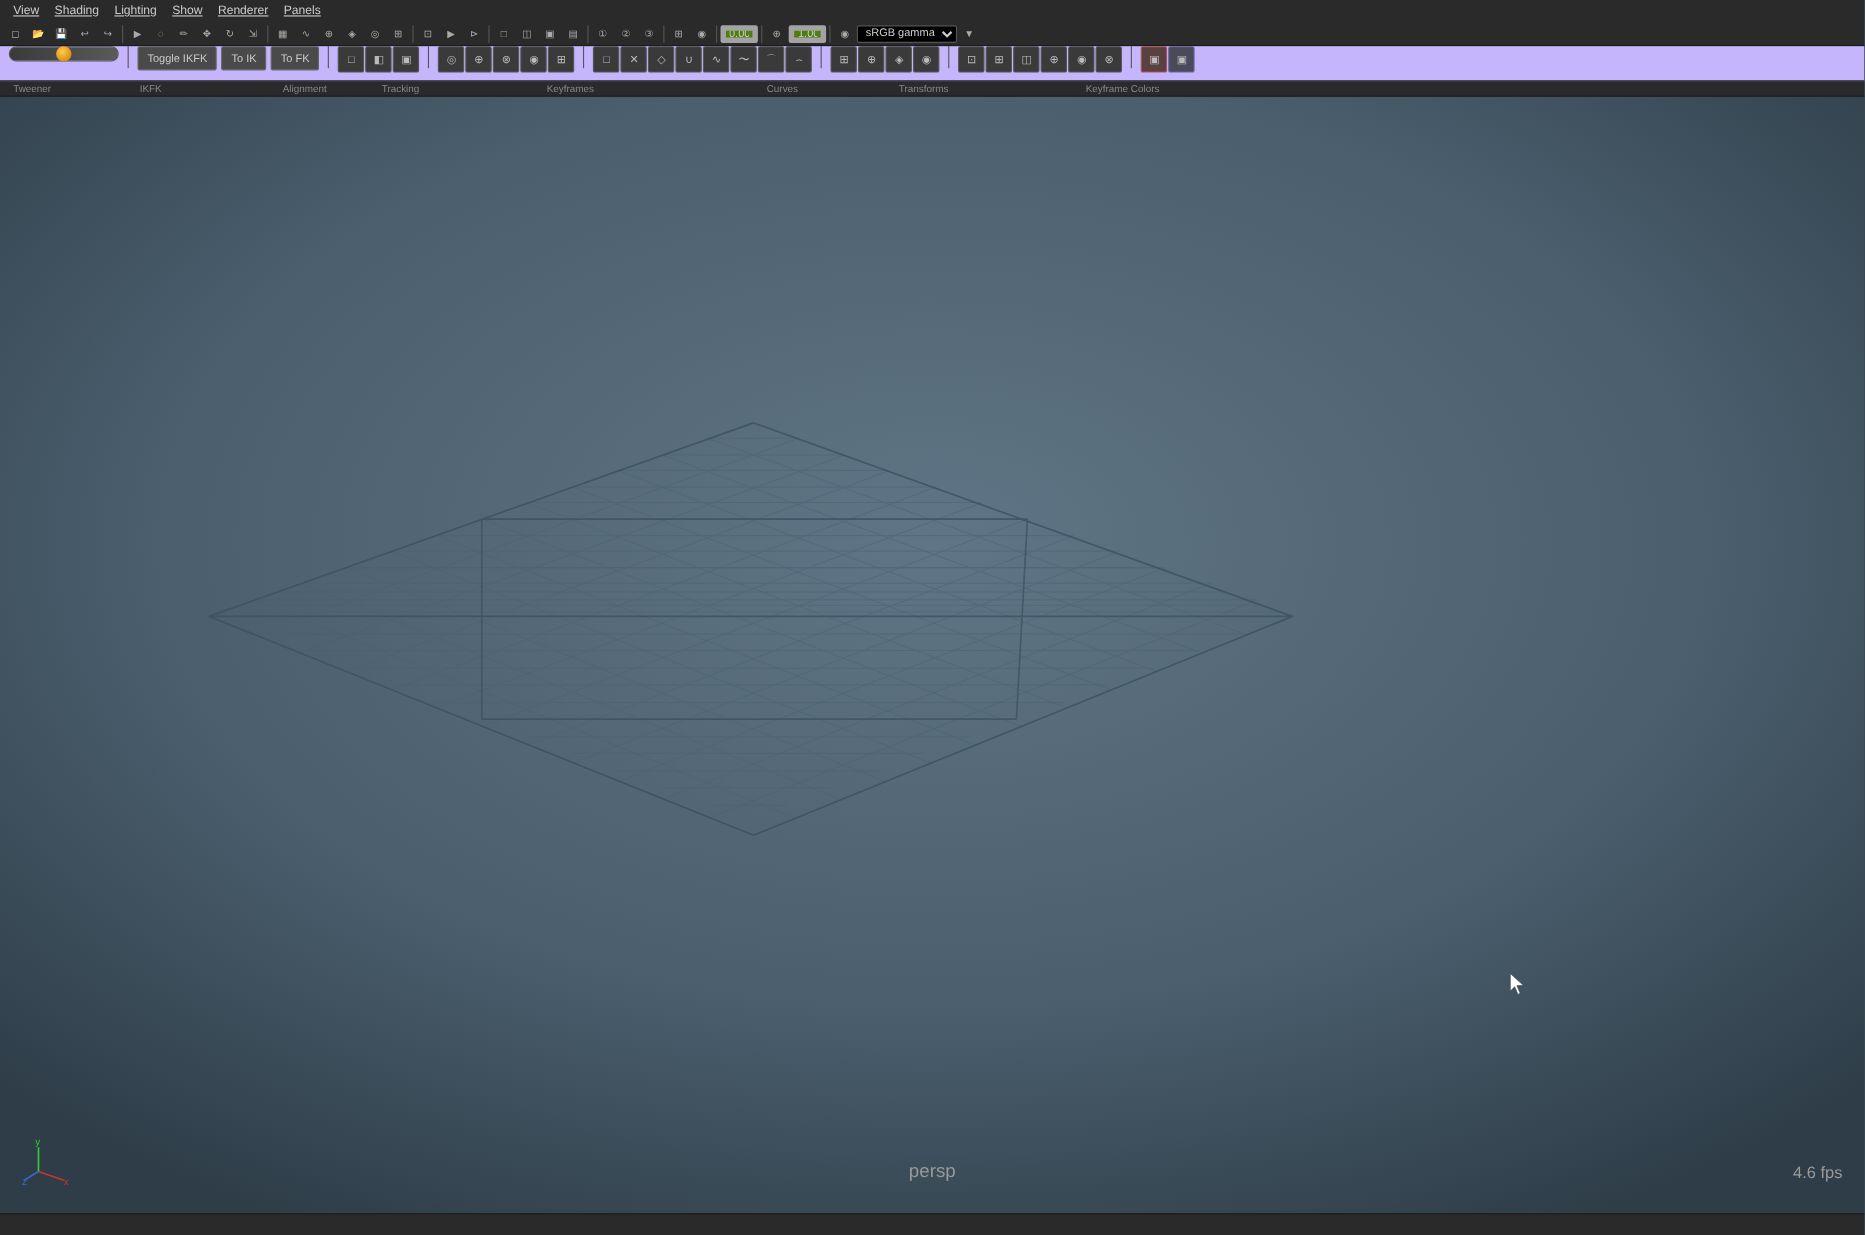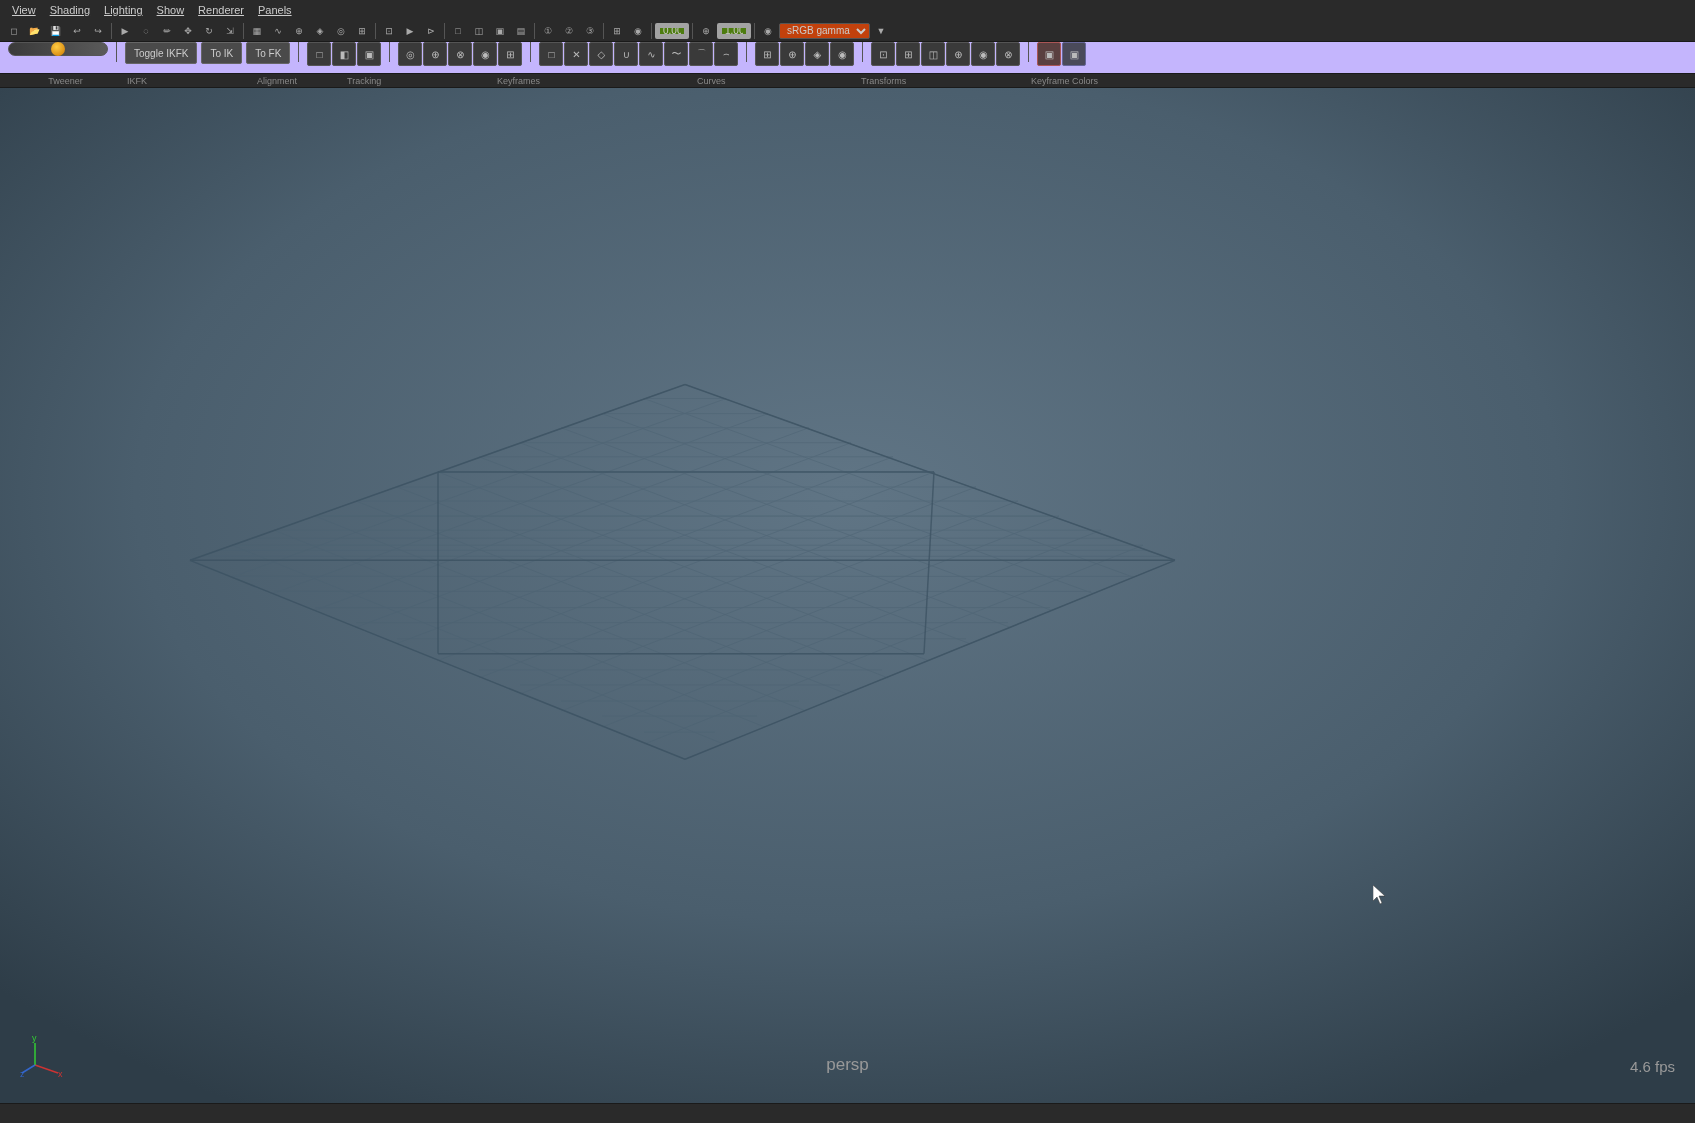--- a/index.html
+++ b/index.html
@@ -63,21 +63,21 @@
       width: 34px;
       background: #4d7c0f;
       border: 5px solid #a3a3a3;
       color: #ccc;
       font-size: 10px;
       padding: 0 3px;
       border-radius: 2px;
     }
     .toolbar-select {
       height: 16px;
-      background: #c2410c;
+      background: #000000;
       border: 1px solid #555;
       color: #ccc;
       font-size: 10px;
       padding: 0 3px;
       border-radius: 2px;
     }
 
     
     #tweener-toolbar {
       height: 32px;
@@ -371,27 +371,27 @@
 
   <div class="tb-separator"></div>
 
   <div class="icon-group">
     <div class="tb-icon" style="background:#5a4040; border-color:#aa5555;">▣</div>
     <div class="tb-icon" style="background:#4a4a5a; border-color:#666699;">▣</div>
   </div>
 </div>
 
 <div id="tweener-labels">
-  <span class="section-label" style="width:115px;text-align:center;">Tweener</span>
+  <span class="section-label" style="width:115px;">Tweener</span>
   <span class="section-label" style="width:130px;">IKFK</span>
   <span class="section-label" style="width:90px;">Alignment</span>
   <span class="section-label" style="width:150px;">Tracking</span>
   <span class="section-label" style="width:200px;">Keyframes</span>
   <span class="section-label" style="width:120px;">Curves</span>
-  <span class="section-label" style="width:170px;margin-left:44px;">Transforms</span>
+  <span class="section-label" style="width:170px;">Transforms</span>
   <span class="section-label" style="width:150px;">Keyframe Colors</span>
 </div>
 
 <div id="viewport">
   <svg class="grid-svg" viewBox="0 0 1695 1010" preserveAspectRatio="none">
     <defs>
       <radialGradient id="bgGrad" cx="50%" cy="40%" r="70%">
         <stop offset="0%" style="stop-color:#607585;stop-opacity:1"></stop>
         <stop offset="60%" style="stop-color:#4a5e6d;stop-opacity:1"></stop>
         <stop offset="100%" style="stop-color:#2e3d48;stop-opacity:1"></stop>

